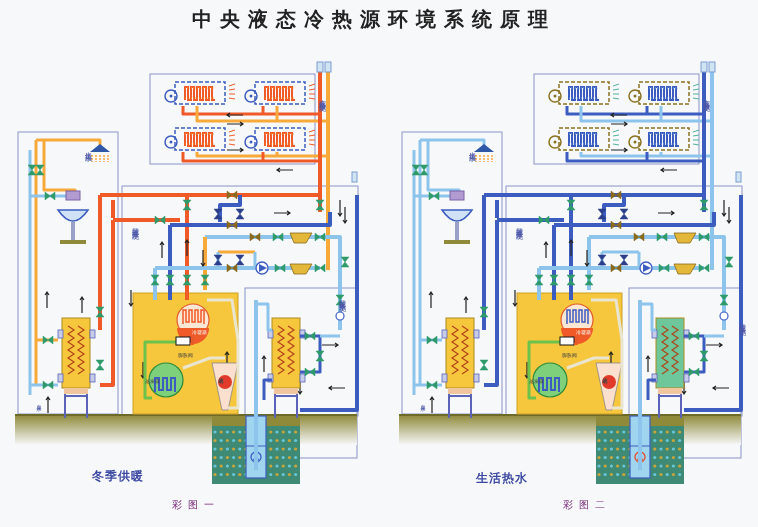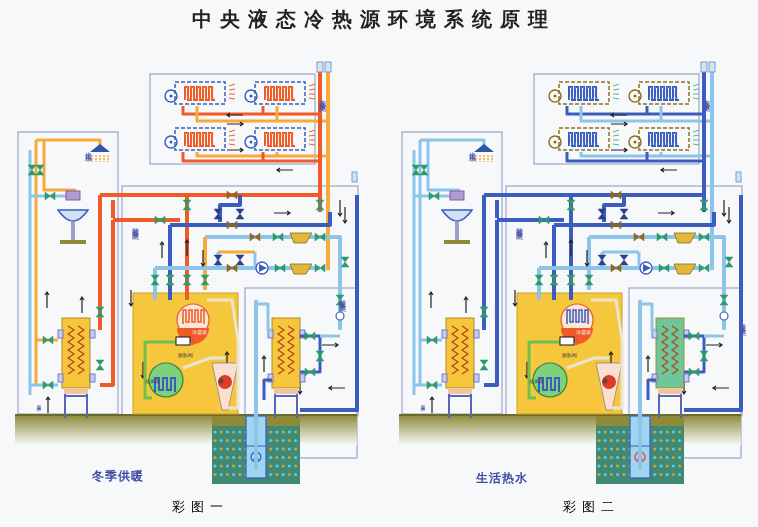--- a/index.html
+++ b/index.html
@@ -4,21 +4,21 @@
 <style>
   html, body { margin: 0; padding: 0; background: #f7f8fa; }
   body { width: 758px; height: 527px; position: relative; overflow: hidden;
          font-family: "DejaVu Sans", sans-serif; }
   #title { position: absolute; left: 0; top: 6px; width: 748px; text-align: center;
            font-size: 20px; font-weight: bold; letter-spacing: 8px; color: #222; }
   svg#diagram { position: absolute; left: 0; top: 0; }
   .vlabel { position: absolute; writing-mode: vertical-rl; font-size: 7px; color: #4b56a8;
             letter-spacing: 1px; line-height: 1; }
   .hlabel { position: absolute; font-size: 12px; color: #3d49a3; font-weight: bold; letter-spacing: 1px; }
-  .caption { position: absolute; font-family: "DejaVu Serif", serif; font-size: 13px; color: #000000; letter-spacing: 6px; text-align: right; }
+  .caption { position: absolute; font-family: "DejaVu Serif", serif; font-size: 10px; color: #701a75; letter-spacing: 6px; text-align: right; }
   .tiny { position: absolute; font-size: 5px; color: #444; white-space: nowrap; }
 </style>
 </head>
 <body>
 
 <div id="title">中央液态冷热源环境系统原理</div>
 
 <svg id="diagram" width="758" height="527" viewBox="0 0 758 527">
   <g id="panel-0">
       <rect x="150" y="74" width="165" height="90" fill="none" stroke="#8a93c4" stroke-width="1"></rect>

